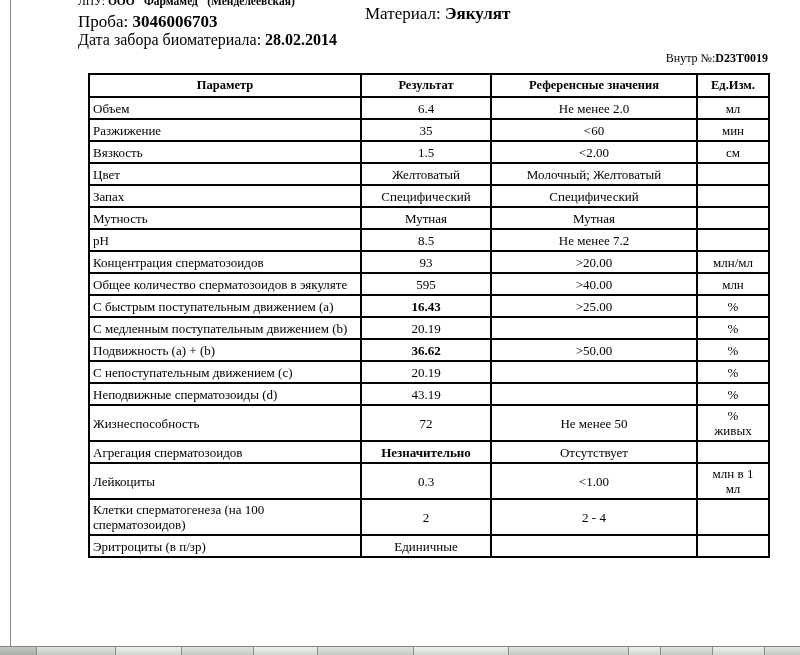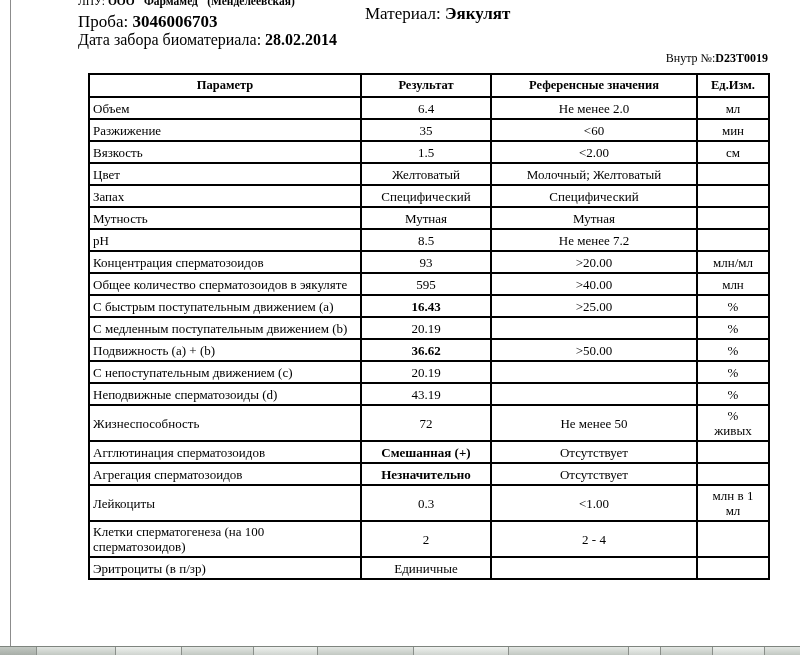--- a/index.html
+++ b/index.html
@@ -227,26 +227,20 @@
           <td class="ref"></td>
           <td class="unit">%</td>
         </tr>
         <tr>
           <td class="param">Жизнеспособность</td>
           <td class="result">72</td>
           <td class="ref">Не менее 50</td>
           <td class="unit">% живых</td>
         </tr>
         <tr>
-          <td class="param">Агглютинация сперматозоидов</td>
-          <td class="result boldval">Смешанная (+)</td>
-          <td class="ref">Отсутствует</td>
-          <td class="unit"></td>
-        </tr>
-        <tr>
           <td class="param">Агрегация сперматозоидов</td>
           <td class="result boldval">Незначительно</td>
           <td class="ref">Отсутствует</td>
           <td class="unit"></td>
         </tr>
         <tr>
           <td class="param">Лейкоциты</td>
           <td class="result">0.3</td>
           <td class="ref">&lt;1.00</td>
           <td class="unit">млн в 1 мл</td>

